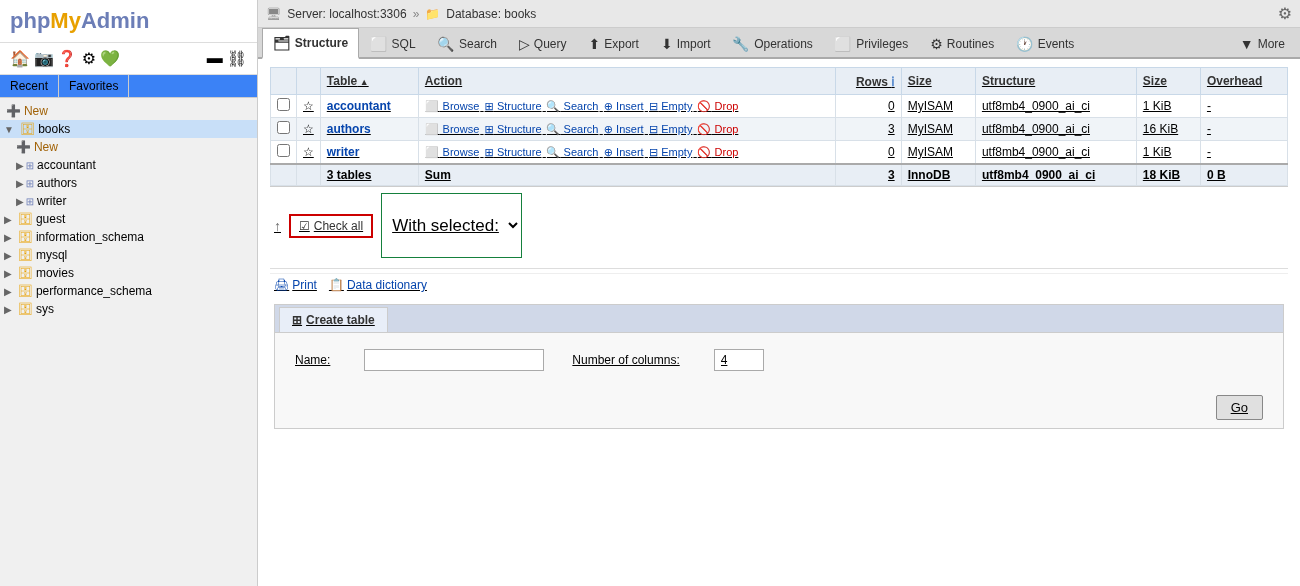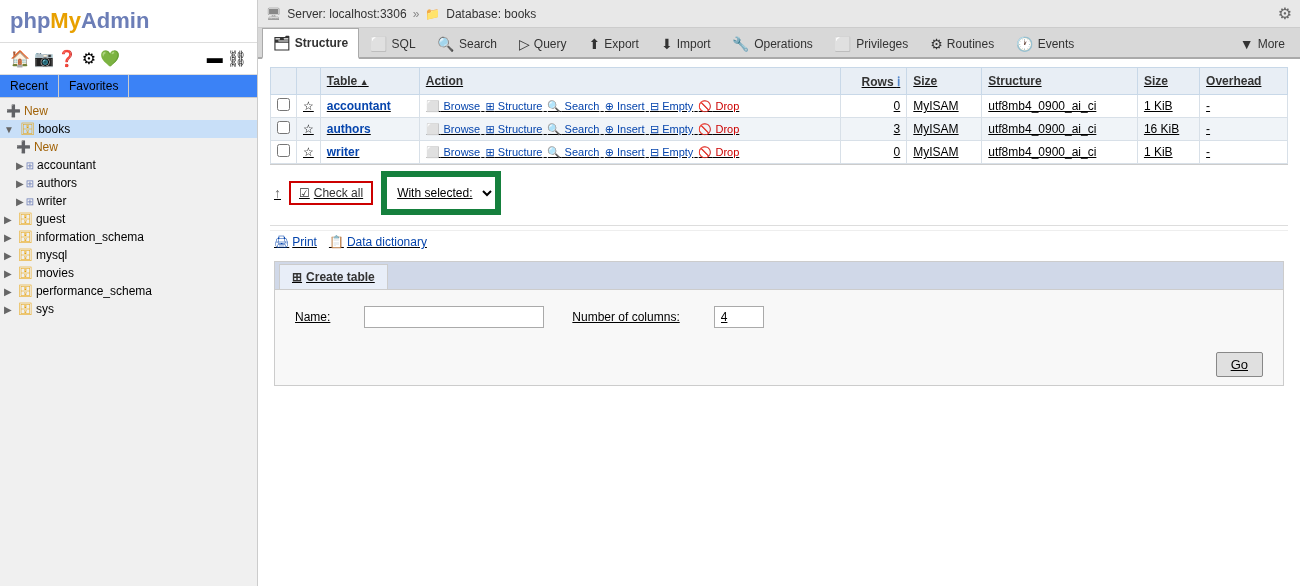--- a/index.html
+++ b/index.html
@@ -137,23 +137,23 @@
       background: #fff;
       padding: 3px 8px;
       cursor: pointer;
       font-size: 12px;
       display: flex;
       align-items: center;
       gap: 4px;
       color: #333;
     }
     .with-selected-select {
-      padding: 8px 6px;
-      font-size: 12px;
-      border: 6px solid #15803d;
+      padding: 21px 6px;
+      font-size: 17px;
+      border: 1px solid #15803d;
       background: #fff;
     }
     .sort-arrows { font-size: 14px; color: #666; cursor: pointer; }
 
     
     .print-row {
       display: flex;
       align-items: center;
       gap: 12px;
       padding: 4px 4px 8px 4px;
@@ -459,20 +459,31 @@
               <a class="action-link"><span>⊟</span> Empty</a>
               <a class="action-link drop-link"><span>🚫</span> Drop</a>
             </td>
             <td class="rows-num">0</td>
             <td>MyISAM</td>
             <td>utf8mb4_0900_ai_ci</td>
             <td>1 KiB</td>
             <td>-</td>
           </tr>
 
+          <tr class="footer-row">
+            <td></td>
+            <td></td>
+            <td>3 tables</td>
+            <td>Sum</td>
+            <td class="rows-num">3</td>
+            <td>InnoDB</td>
+            <td>utf8mb4_0900_ai_ci</td>
+            <td>18 KiB</td>
+            <td>0 B</td>
+          </tr>
         </tbody>
       </table>
 
       <div class="check-all-row">
         <span class="sort-arrows">↑</span>
         <button class="check-all-btn">
           <span>☑</span>
           <span>Check all</span>
         </button>
         <select class="with-selected-select">

